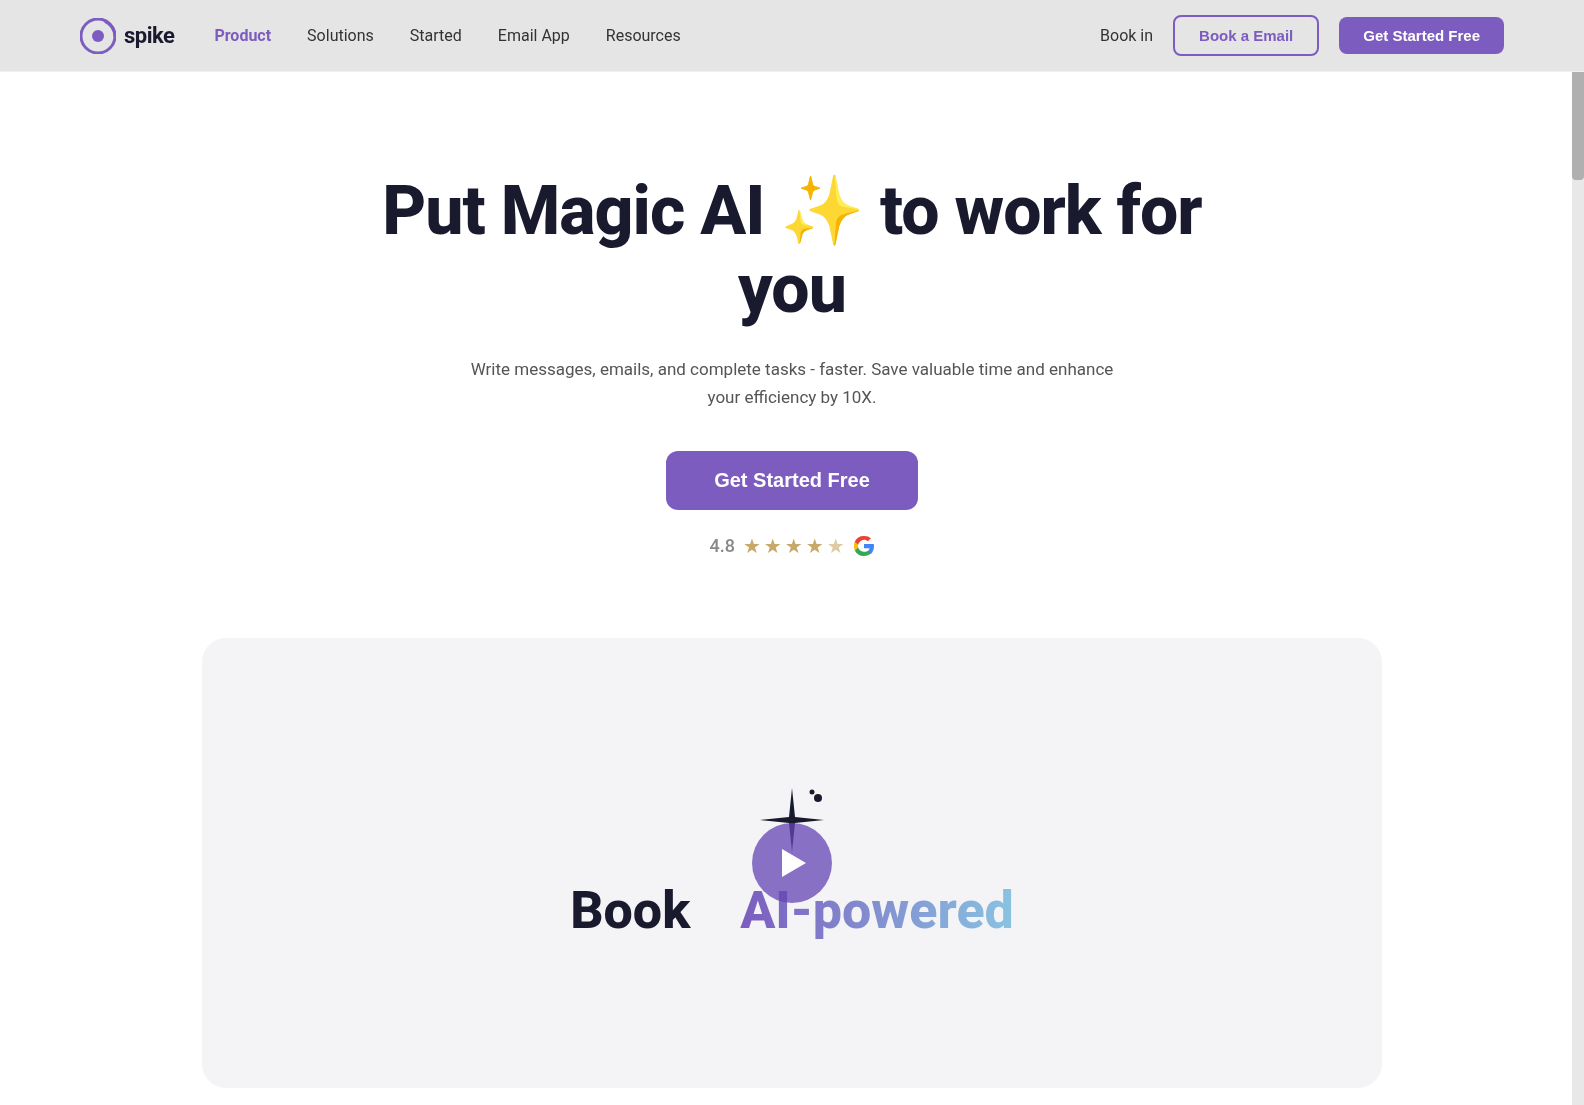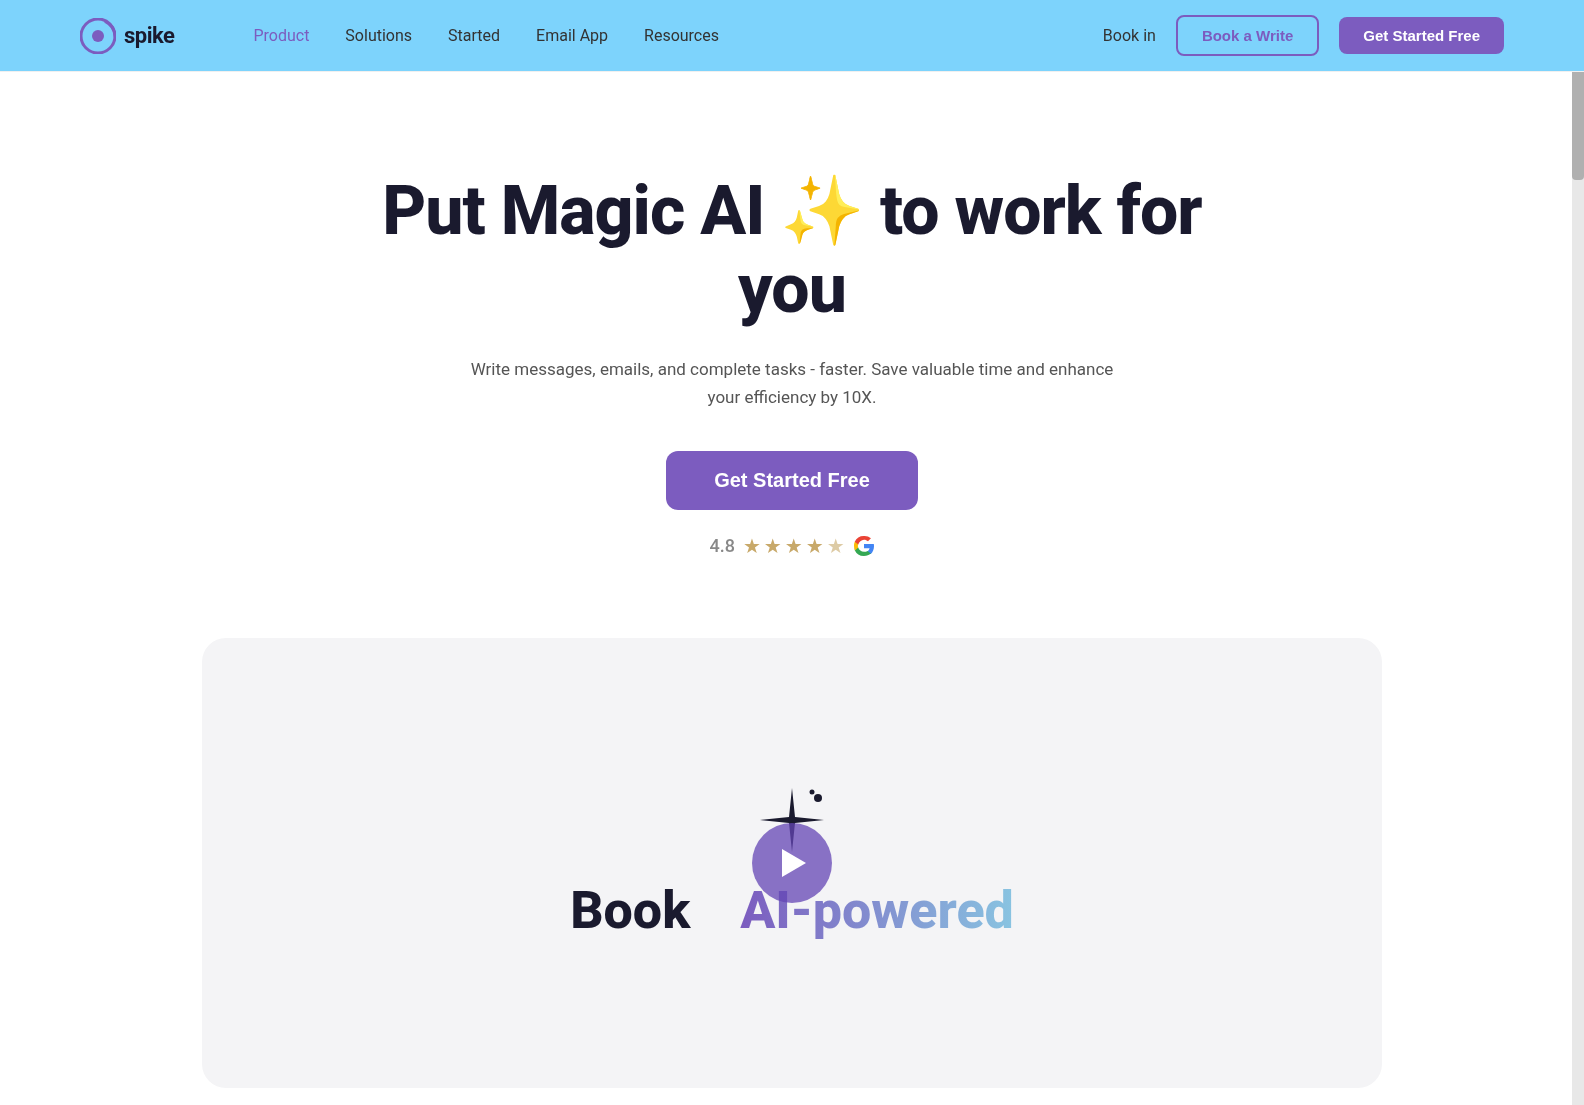--- a/index.html
+++ b/index.html
@@ -18,21 +18,21 @@
     }
 
     
     .navbar {
       display: flex;
       align-items: center;
       justify-content: space-between;
       padding: 0 80px;
       height: 72px;
       border-bottom: 1px solid #f0f0f0;
-      background: #7dd3fc;
+      background: #e5e5e5;
       position: sticky;
       top: 0;
       z-index: 100;
     }
 
     .nav-left {
       display: flex;
       align-items: center;
       gap: 40px;
     }
@@ -65,22 +65,21 @@
 
     .nav-links a {
       text-decoration: none;
       font-size: 16px;
       color: #333;
       font-weight: 400;
     }
 
     .nav-links a.active {
       color: #7c5cbf;
-      font-weight: 400;
-      margin-left: 39px;
+      font-weight: 700;
     }
 
     .nav-right {
       display: flex;
       align-items: center;
       gap: 20px;
     }
 
     .sign-in-link {
       font-size: 16px;
@@ -306,21 +305,21 @@
         <a href="#">Email App</a>
       </li>
       <li>
         <a href="#">Resources</a>
       </li>
     </ul>
   </div>
 
   <div class="nav-right">
     <a href="#" class="sign-in-link">Book in</a>
-    <button class="book-demo-btn">Book a Write</button>
+    <button class="book-demo-btn">Book a Email</button>
     <button class="get-started-nav-btn">Get Started Free</button>
   </div>
 </nav>
 
 <section class="hero">
   <h1 class="hero-title">
     <span>Put Magic AI</span>
     <span class="sparkle">✨</span>
     <span>to work for you</span>
   </h1>

